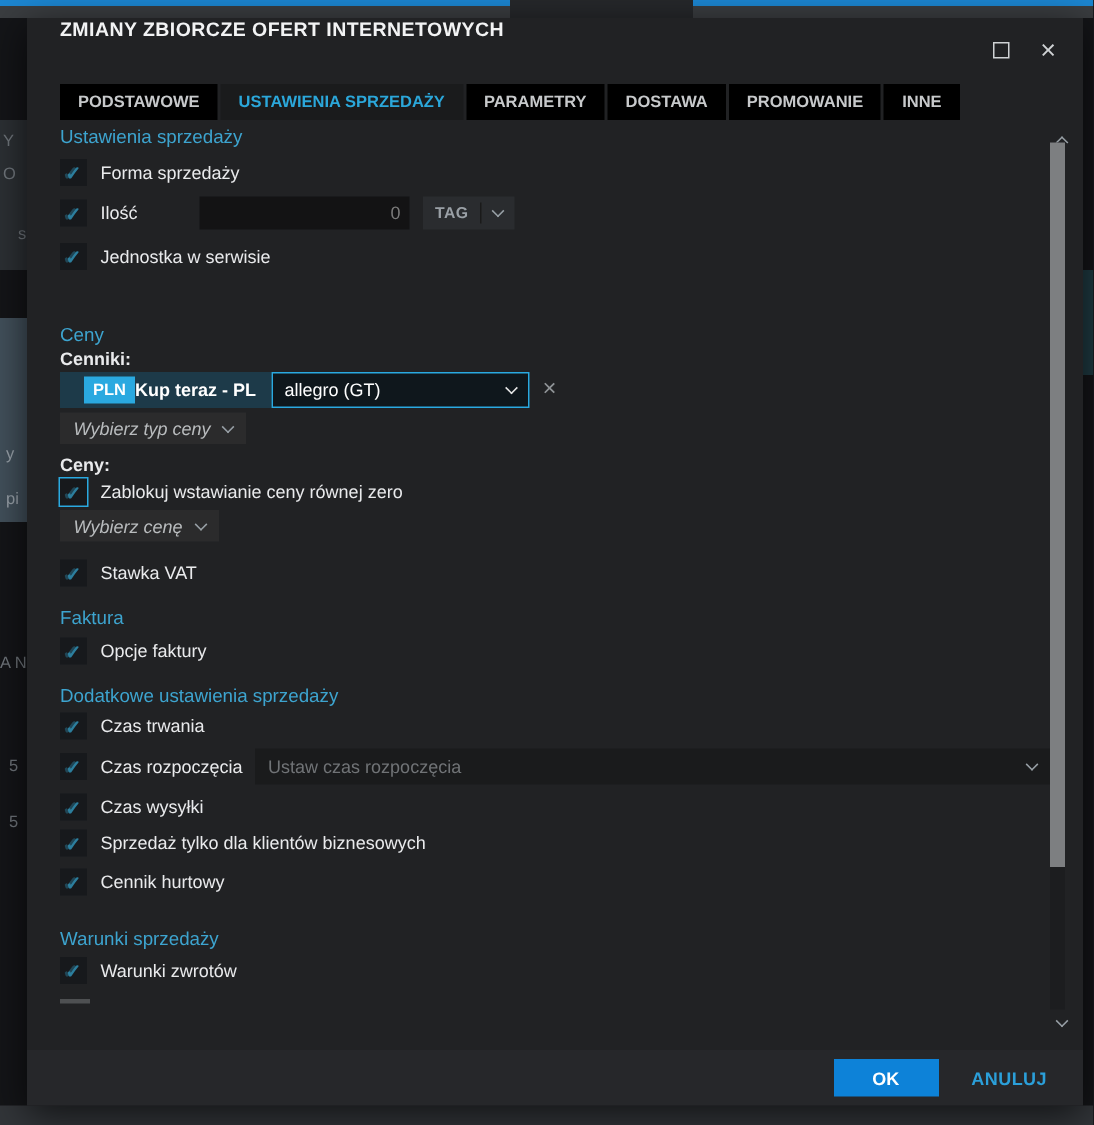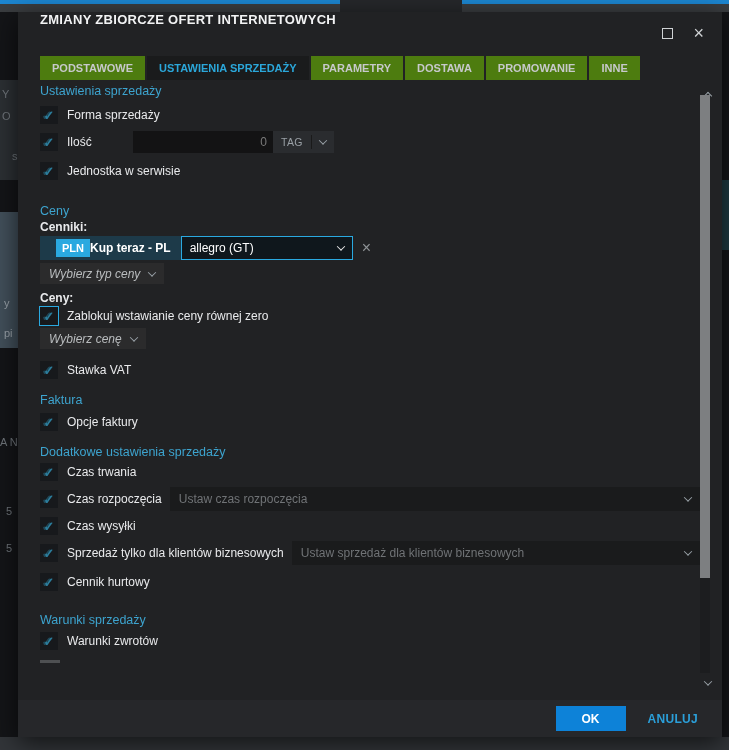--- a/index.html
+++ b/index.html
@@ -20,41 +20,41 @@
   
   .dialog { position:absolute; left:18px; top:12px; width:704px; height:725px;
             background:#212224; box-shadow:0 6px 24px rgba(0,0,0,.65); }
   .dlg-header { height:42px; display:flex; padding:0 18px 0 22px; }
   .dlg-title { color:#f2f3f4; font-size:13px; font-weight:bold; letter-spacing:.3px; }
   .win-controls { margin-left:auto; display:flex; align-items:center; gap:20px; }
   .max-icon { width:11px; height:11px; border:1.5px solid #cfd2d4; display:inline-block; }
   .close-icon { color:#cfd2d4; font-size:18px; line-height:12px; }
 
   .tabs { margin:2px 0 0 22px; height:24px; display:flex; }
-  .tab { height:24px; line-height:24px; padding:0 12px; margin-right:2px; background:#4d7c0f;
+  .tab { height:24px; line-height:24px; padding:0 12px; margin-right:2px; background:#000000;
          color:#c7c9cb; font-size:11px; font-weight:bold; white-space:nowrap; }
   .tab.active { background:#1a1b1c; color:#2ba7da; }
 
   .content { position:relative; height:620px; overflow:hidden; padding:0 22px; }
 
   .hdr { color:#3da4cf; font-size:12.5px; }
   .lbl { color:#e9eaec; font-size:12px; font-weight:400; }
   .sublbl { color:#e9eaec; font-size:12px; font-weight:bold; }
   .row { display:flex; align-items:center; }
 
   .cb { width:18px; height:18px; background:#17191c; display:flex; align-items:center;
         justify-content:center; margin-right:9px; flex:none; }
   .cb .tick { color:#2c7e9d; font-size:13px; font-weight:bold; line-height:1;
               text-shadow:-2px 0 0 rgba(44,126,157,.45); }
   .cb.cb-focus { box-shadow:0 0 0 1px #2aa9e0; }
 
   .input-dark { background:#131314; border:none; outline:none; height:22px; width:140px;
                 color:#7a7a7a; font-size:12px; text-align:right; padding:0 6px;
                 font-family:"Liberation Sans", sans-serif; }
-  .tag-chip { display:flex; align-items:center; height:22px; background:#2a2c2f; margin-left:0; }
+  .tag-chip { display:flex; align-items:center; height:22px; background:#2a2c2f; margin-left:9px;font-weight:bold; }
   .tag-chip .t { color:#9aa0a6; font-size:10.5px; padding:0 8px; letter-spacing:.3px; }
   .tag-chip .sep { width:1px; height:14px; background:#1a1a1a; }
   .tag-chip .chev-box { padding:0 8px; display:flex; align-items:center; }
 
   .chev { width:6px; height:6px; border-right:1.5px solid #98a0a6; border-bottom:1.5px solid #98a0a6;
           display:inline-block; transform:rotate(45deg) translate(-1px,-1px); }
   .chev-up { transform:rotate(-135deg); }
   .chev-white { border-color:#e8e8e8; }
 
   .pl-strip { display:flex; align-items:center; background:#1d3a49; height:24px;
@@ -83,21 +83,21 @@
 
   .dlg-footer { height:37px; background:#26272a; display:flex; align-items:center;
                 justify-content:flex-end; gap:22px; padding:0 24px; }
   .ok-btn { background:#0d82d8; color:#fff; font-weight:bold; font-size:12px; width:70px;
             height:25px; display:flex; align-items:center; justify-content:center; border:none; }
   .cancel-btn { color:#2b9fd9; font-weight:bold; font-size:12px; letter-spacing:.3px; }
 
   
   .mt4{margin-top:4px}.mt6{margin-top:6px}.mt8{margin-top:8px}.mt9{margin-top:9px}
   .mt2{margin-top:2px}.mt3{margin-top:3px}.mt5{margin-top:5px}.mt7{margin-top:7px}
-  .mt10{margin-top:2px}.mt12{margin-top:12px}.mt14{margin-top:14px}.mt22{margin-top:22px}.mt24{margin-top:24px}
+  .mt10{margin-top:2px}.mt12{margin-top:12px}.mt14{margin-top:14px}.mt22{margin-top:22px}.mt24{margin-top:36px}
 </style>
 </head>
 <body>
 
 <div class="stage">
 
   <div class="top-strip">
     <div class="blue-left"></div>
     <div class="dark-tab"></div>
     <div class="blue-right"></div>
@@ -243,24 +243,20 @@
             <span class="tick">✓</span>
           </span>
         <span class="lbl">Czas wysyłki</span>
       </div>
 
       <div class="row mt6">
         <span class="cb">
             <span class="tick">✓</span>
           </span>
         <span class="lbl">Sprzedaż tylko dla klientów biznesowych</span>
-        <span class="wide-select">
-          <span>Ustaw sprzedaż dla klientów biznesowych</span>
-          <span class="chev"></span>
-        </span>
       </div>
 
       <div class="row mt8">
         <span class="cb">
             <span class="tick">✓</span>
           </span>
         <span class="lbl">Cennik hurtowy</span>
       </div>
 
       <div class="hdr mt22">Warunki sprzedaży</div>

